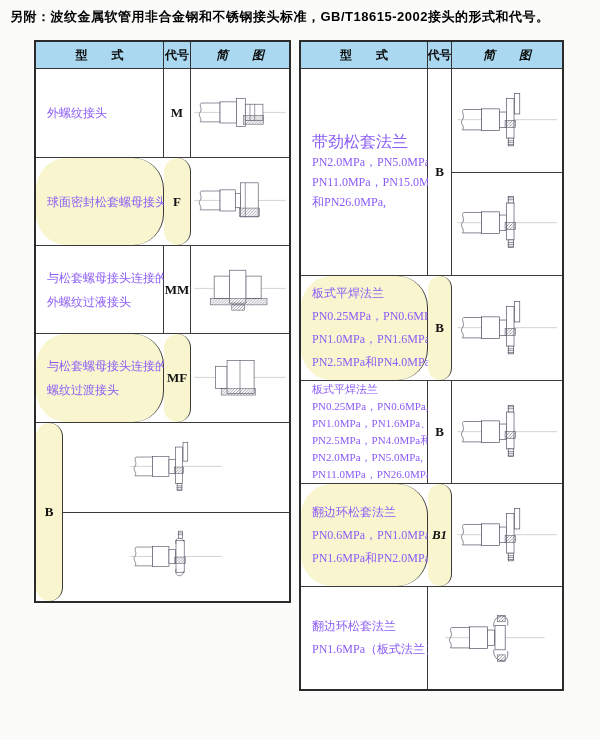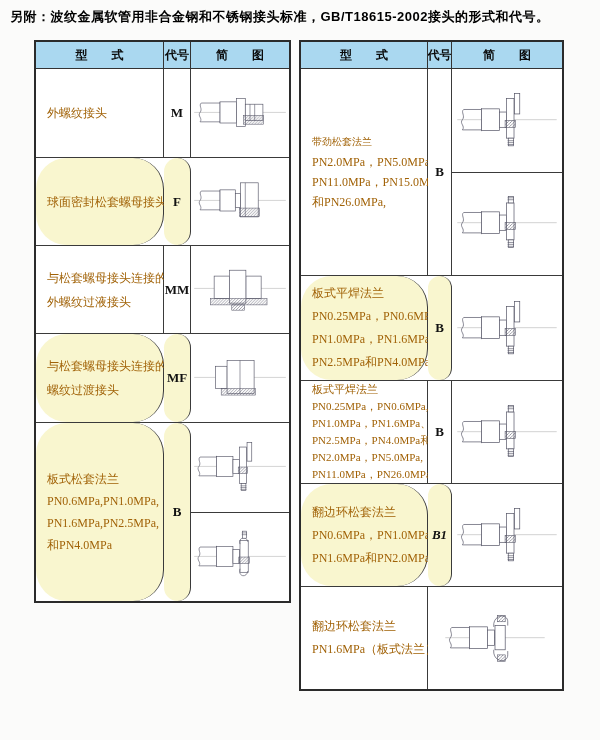--- a/index.html
+++ b/index.html
@@ -19,31 +19,31 @@
     border:2px solid #2b2b2b;background:#fff;box-sizing:border-box;
   }
   #left-table{left:34px;width:257px;}
   #right-table{left:299px;width:265px;}
   .thead{display:flex;height:27px;border-bottom:1.6px solid #333;background:var(--header-bg,#aad8f0);box-sizing:border-box;}
   .th{
     display:flex;align-items:center;justify-content:center;
     font-size:12px;font-weight:700;color:#0b0b0b;white-space:nowrap;overflow:hidden;
     border-right:1.5px solid #333;box-sizing:border-box;
   }
-  .th:last-child{border-right:none;}
+  .th:last-child{border-right:none;font-style:italic;}
   .trow{display:flex;box-sizing:border-box;background:#fff;}
   .bt{border-top:1.5px solid #3a3a3a;}
   .td{border-right:1.5px solid #3a3a3a;box-sizing:border-box;background:#fff;}
   .hl{background:var(--hl-bg,#f9f6cf);border-radius:31px;}
   .type-cell{
     display:flex;flex-direction:column;justify-content:center;
     padding-left:11px;padding-right:4px;
     font-family:"Liberation Serif","DejaVu Serif",serif;
   }
-  .type-cell .line{white-space:nowrap;color:#a16207;}
+  .type-cell .line{white-space:nowrap;color:#8b5cf6;}
   .code-cell{
     display:flex;align-items:center;justify-content:center;
     font-family:"Liberation Serif","DejaVu Serif",serif;
     font-size:13px;font-weight:600;color:#111;
   }
   .diag-cell{flex:1;display:flex;flex-direction:column;background:#fff;box-sizing:border-box;min-width:0;}
   .diag-sub{flex:1;display:flex;align-items:center;justify-content:center;box-sizing:border-box;}
 </style>
 </head>
 <body>
@@ -151,26 +151,20 @@
                 <line x1="2" y1="45" x2="158" y2="45" stroke="#999" stroke-width="0.7"></line>
                 <rect x="38" y="26" width="20" height="38" fill="#fff" stroke="#556" stroke-width="1.1"></rect>
                 <rect x="58" y="16" width="46" height="56" fill="#fff" stroke="#556" stroke-width="1.1"></rect>
                 <line x1="80" y1="16" x2="80" y2="72" stroke="#556" stroke-width="1"></line>
                 <rect x="48" y="64" width="58" height="11" fill="url(#hp4)" stroke="#556" stroke-width="0.9"></rect>
               </svg>
             </div>
           </div>
         </div>
         <div class="trow bt" style="height: 179px;">
-          <div class="td type-cell hl" style="width: 128px;">
-            <div class="line" style="line-height: 22px; font-size: 12px;">板式松套法兰</div>
-            <div class="line" style="line-height: 22px; font-size: 12px;">PN0.6MPa,PN1.0MPa,</div>
-            <div class="line" style="line-height: 22px; font-size: 12px;">PN1.6MPa,PN2.5MPa,</div>
-            <div class="line" style="line-height: 22px; font-size: 12px;">和PN4.0MPa</div>
-          </div>
           <div class="td code-cell hl" style="width: 27px;">B</div>
           <div class="diag-cell">
             <div class="diag-sub">
               <svg viewBox="0 0 160 92" width="94">
                 <defs>
                   <pattern id="hp6" patternUnits="userSpaceOnUse" width="5" height="5">
                     <path d="M0 5 L5 0" stroke="#556" stroke-width="0.9"></path>
                   </pattern>
                 </defs>
                 <line x1="2" y1="45" x2="158" y2="45" stroke="#999" stroke-width="0.7"></line>
@@ -215,21 +209,21 @@
 
   <div class="ftable" id="right-table">
     <div class="thead">
       <div class="th th-type" style="width: 127px;">型　　式</div>
       <div class="th th-code" style="width: 24px;">代号</div>
       <div class="th th-diag" style="flex:1;">简　　图</div>
     </div>
     <div class="tbody">
         <div class="trow" style="height: 206px;">
           <div class="td type-cell" style="width: 127px;">
-            <div class="line" style="line-height: 20px; font-size: 10px;">带劲松套法兰</div>
+            <div class="line" style="line-height: 20px; font-size: 16px;">带劲松套法兰</div>
             <div class="line" style="line-height: 20px; font-size: 12px;">PN2.0MPa，PN5.0MPa,</div>
             <div class="line" style="line-height: 20px; font-size: 12px;">PN11.0MPa，PN15.0MPa,</div>
             <div class="line" style="line-height: 20px; font-size: 12px;">和PN26.0MPa,</div>
           </div>
           <div class="td code-cell" style="width: 24px;">B</div>
           <div class="diag-cell">
             <div class="diag-sub">
               <svg viewBox="0 0 160 92" width="102">
                 <defs>
                   <pattern id="hp8" patternUnits="userSpaceOnUse" width="5" height="5">

